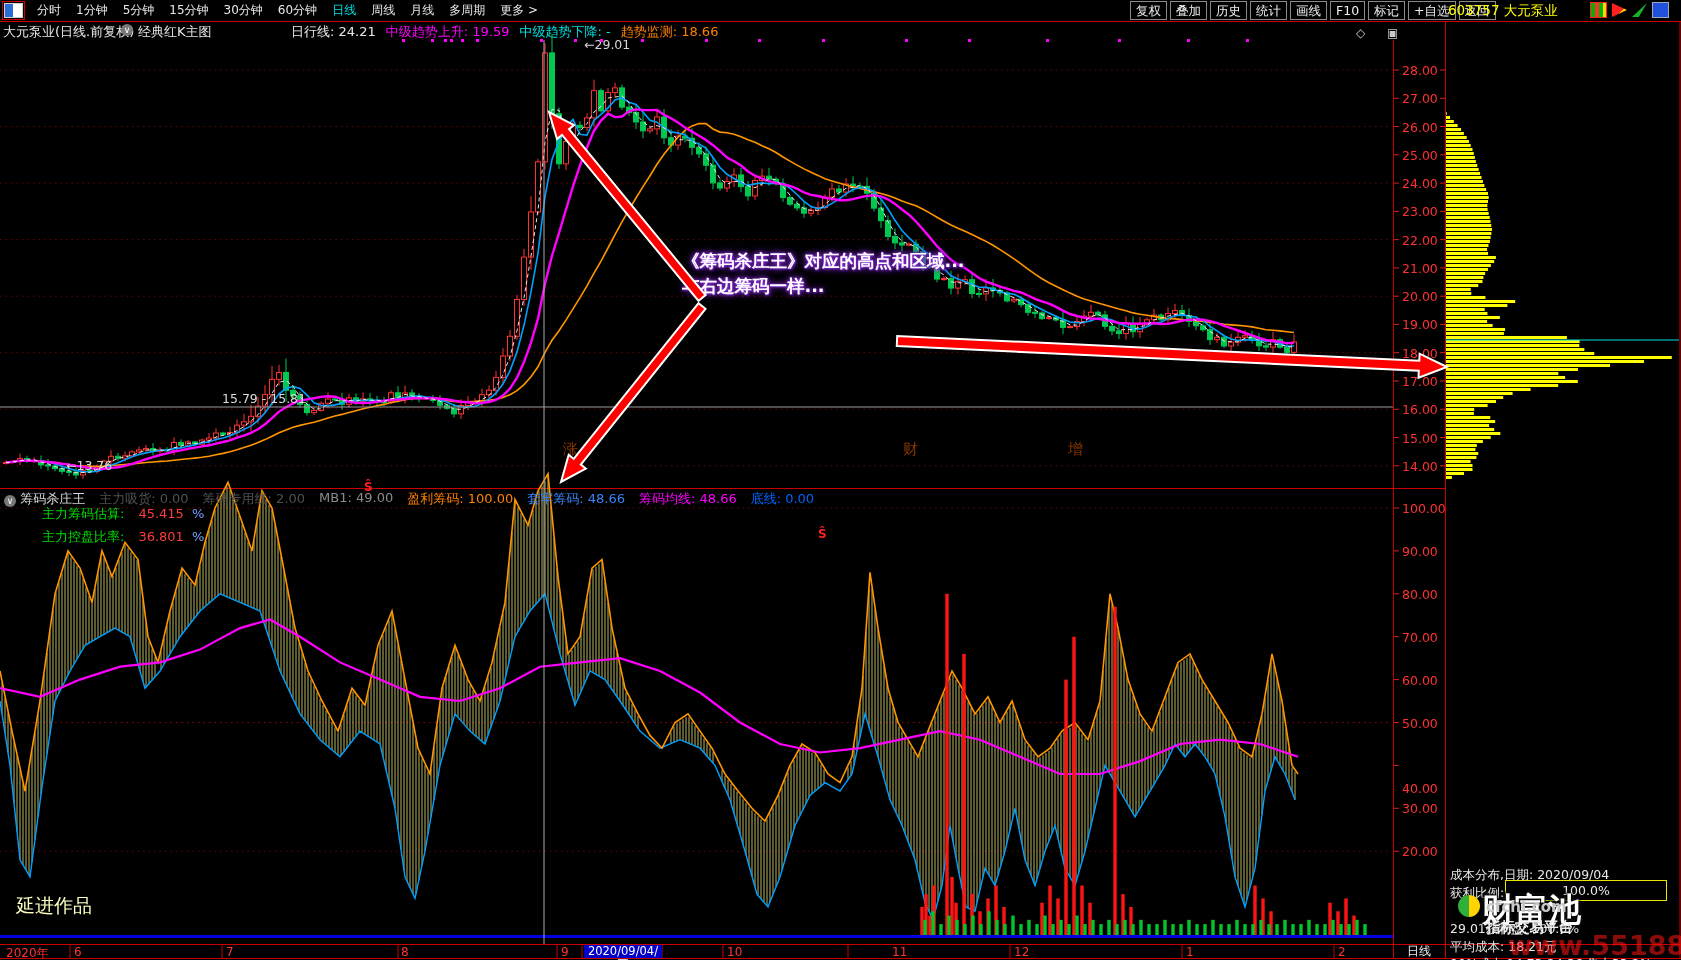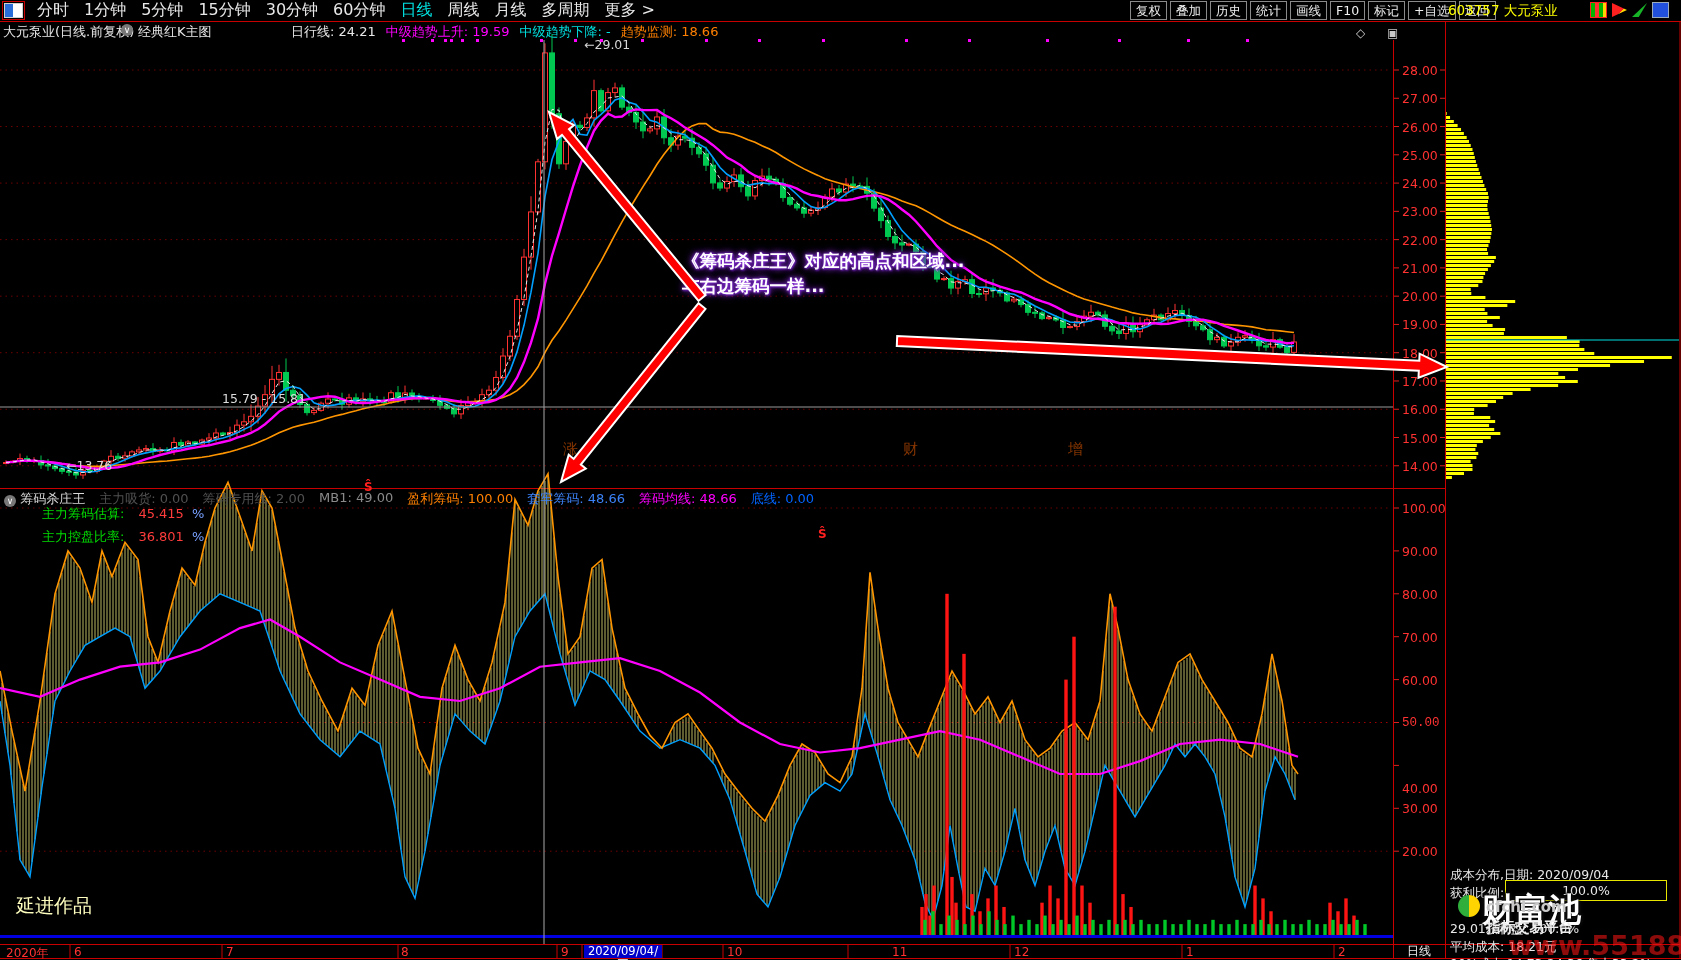--- a/index.html
+++ b/index.html
@@ -4,21 +4,21 @@
 <style>
   html,body{margin:0;padding:0;background:#000;}
   body{width:1681px;height:960px;position:relative;overflow:hidden;
        font-family:"DejaVu Sans","Liberation Sans",sans-serif;color:#e8e8e8;}
   .abs{position:absolute;}
   
   #topbar{position:absolute;left:0;top:0;width:1681px;height:21px;background:#000;
           border-bottom:1px solid #c80000;display:flex;align-items:center;z-index:6;}
   #winicon{width:17px;height:13px;border:1px solid #d0d0d0;background:linear-gradient(90deg,#2a6cd8 0 45%,#fff 45%);
            margin:0 6px 0 4px;outline:1px solid #c80000;outline-offset:1px;}
-  #menu-left{display:flex;gap:15px;font-size:16px;padding-left:8px;white-space:nowrap;}
+  #menu-left{display:flex;gap:15px;font-size:12px;padding-left:8px;white-space:nowrap;}
   #menu-left .mi{color:#e8e8e8;cursor:default;}
   #menu-left .mi.active{color:#00e0e0;}
   #menu-right{position:absolute;left:1130px;top:1px;display:flex;gap:3px;}
   #menu-right .btn{border:1px solid #8a8a8a;color:#f0f0f0;font-size:12.5px;padding:0 5px;height:17px;line-height:17px;}
   #stocklbl{position:absolute;left:1448px;top:2px;color:#ffff00;font-size:13.5px;white-space:nowrap;}
   #tricons{position:absolute;left:1590px;top:2px;display:flex;gap:5px;align-items:center;}
   .tico{width:15px;height:14px;display:inline-block;}
   
   #titlebar{position:absolute;left:0;top:22px;width:1681px;height:18px;font-size:13px;z-index:6;white-space:nowrap;}
   .cicn{display:inline-block;width:12px;height:12px;border-radius:50%;background:#787878;color:#fff;
@@ -1222,21 +1222,21 @@
 <div class="axislbl" style="left: 1402px; top: 345.7px;">18.00</div>
 <div class="axislbl" style="left: 1402px; top: 373.97px;">17.00</div>
 <div class="axislbl" style="left: 1402px; top: 402.24px;">16.00</div>
 <div class="axislbl" style="left: 1402px; top: 430.51px;">15.00</div>
 <div class="axislbl" style="left: 1402px; top: 458.78px;">14.00</div>
 <div class="axislbl" style="left: 1402px; top: 501px;">100.00</div>
 <div class="axislbl" style="left: 1402px; top: 543.9px;">90.00</div>
 <div class="axislbl" style="left: 1402px; top: 586.8px;">80.00</div>
 <div class="axislbl" style="left: 1402px; top: 629.7px;">70.00</div>
 <div class="axislbl" style="left: 1402px; top: 672.6px;">60.00</div>
-<div class="axislbl" style="left: 1402px; top: 715.5px; font-family: Liberation Mono, monospace;">50.00</div>
+<div class="axislbl" style="left: 1402px; top: 715.5px;">50.00</div>
 <div class="axislbl" style="left: 1402px; top: 764px; margin-top: 17px;">40.00</div>
 <div class="axislbl" style="left: 1402px; top: 801.3px;">30.00</div>
 <div class="axislbl" style="left: 1402px; top: 844.2px;">20.00</div>
 <div class="datelbl" style="left: 6px;">2020年</div>
 <div class="datelbl" style="left: 74px;">6</div>
 <div class="datelbl" style="left: 226px;">7</div>
 <div class="datelbl" style="left: 401px;">8</div>
 <div class="datelbl" style="left: 561px;">9</div>
 <div class="datelbl" style="left: 727px;">10</div>
 <div class="datelbl" style="left: 852px; margin-left: 40px;">11</div>

